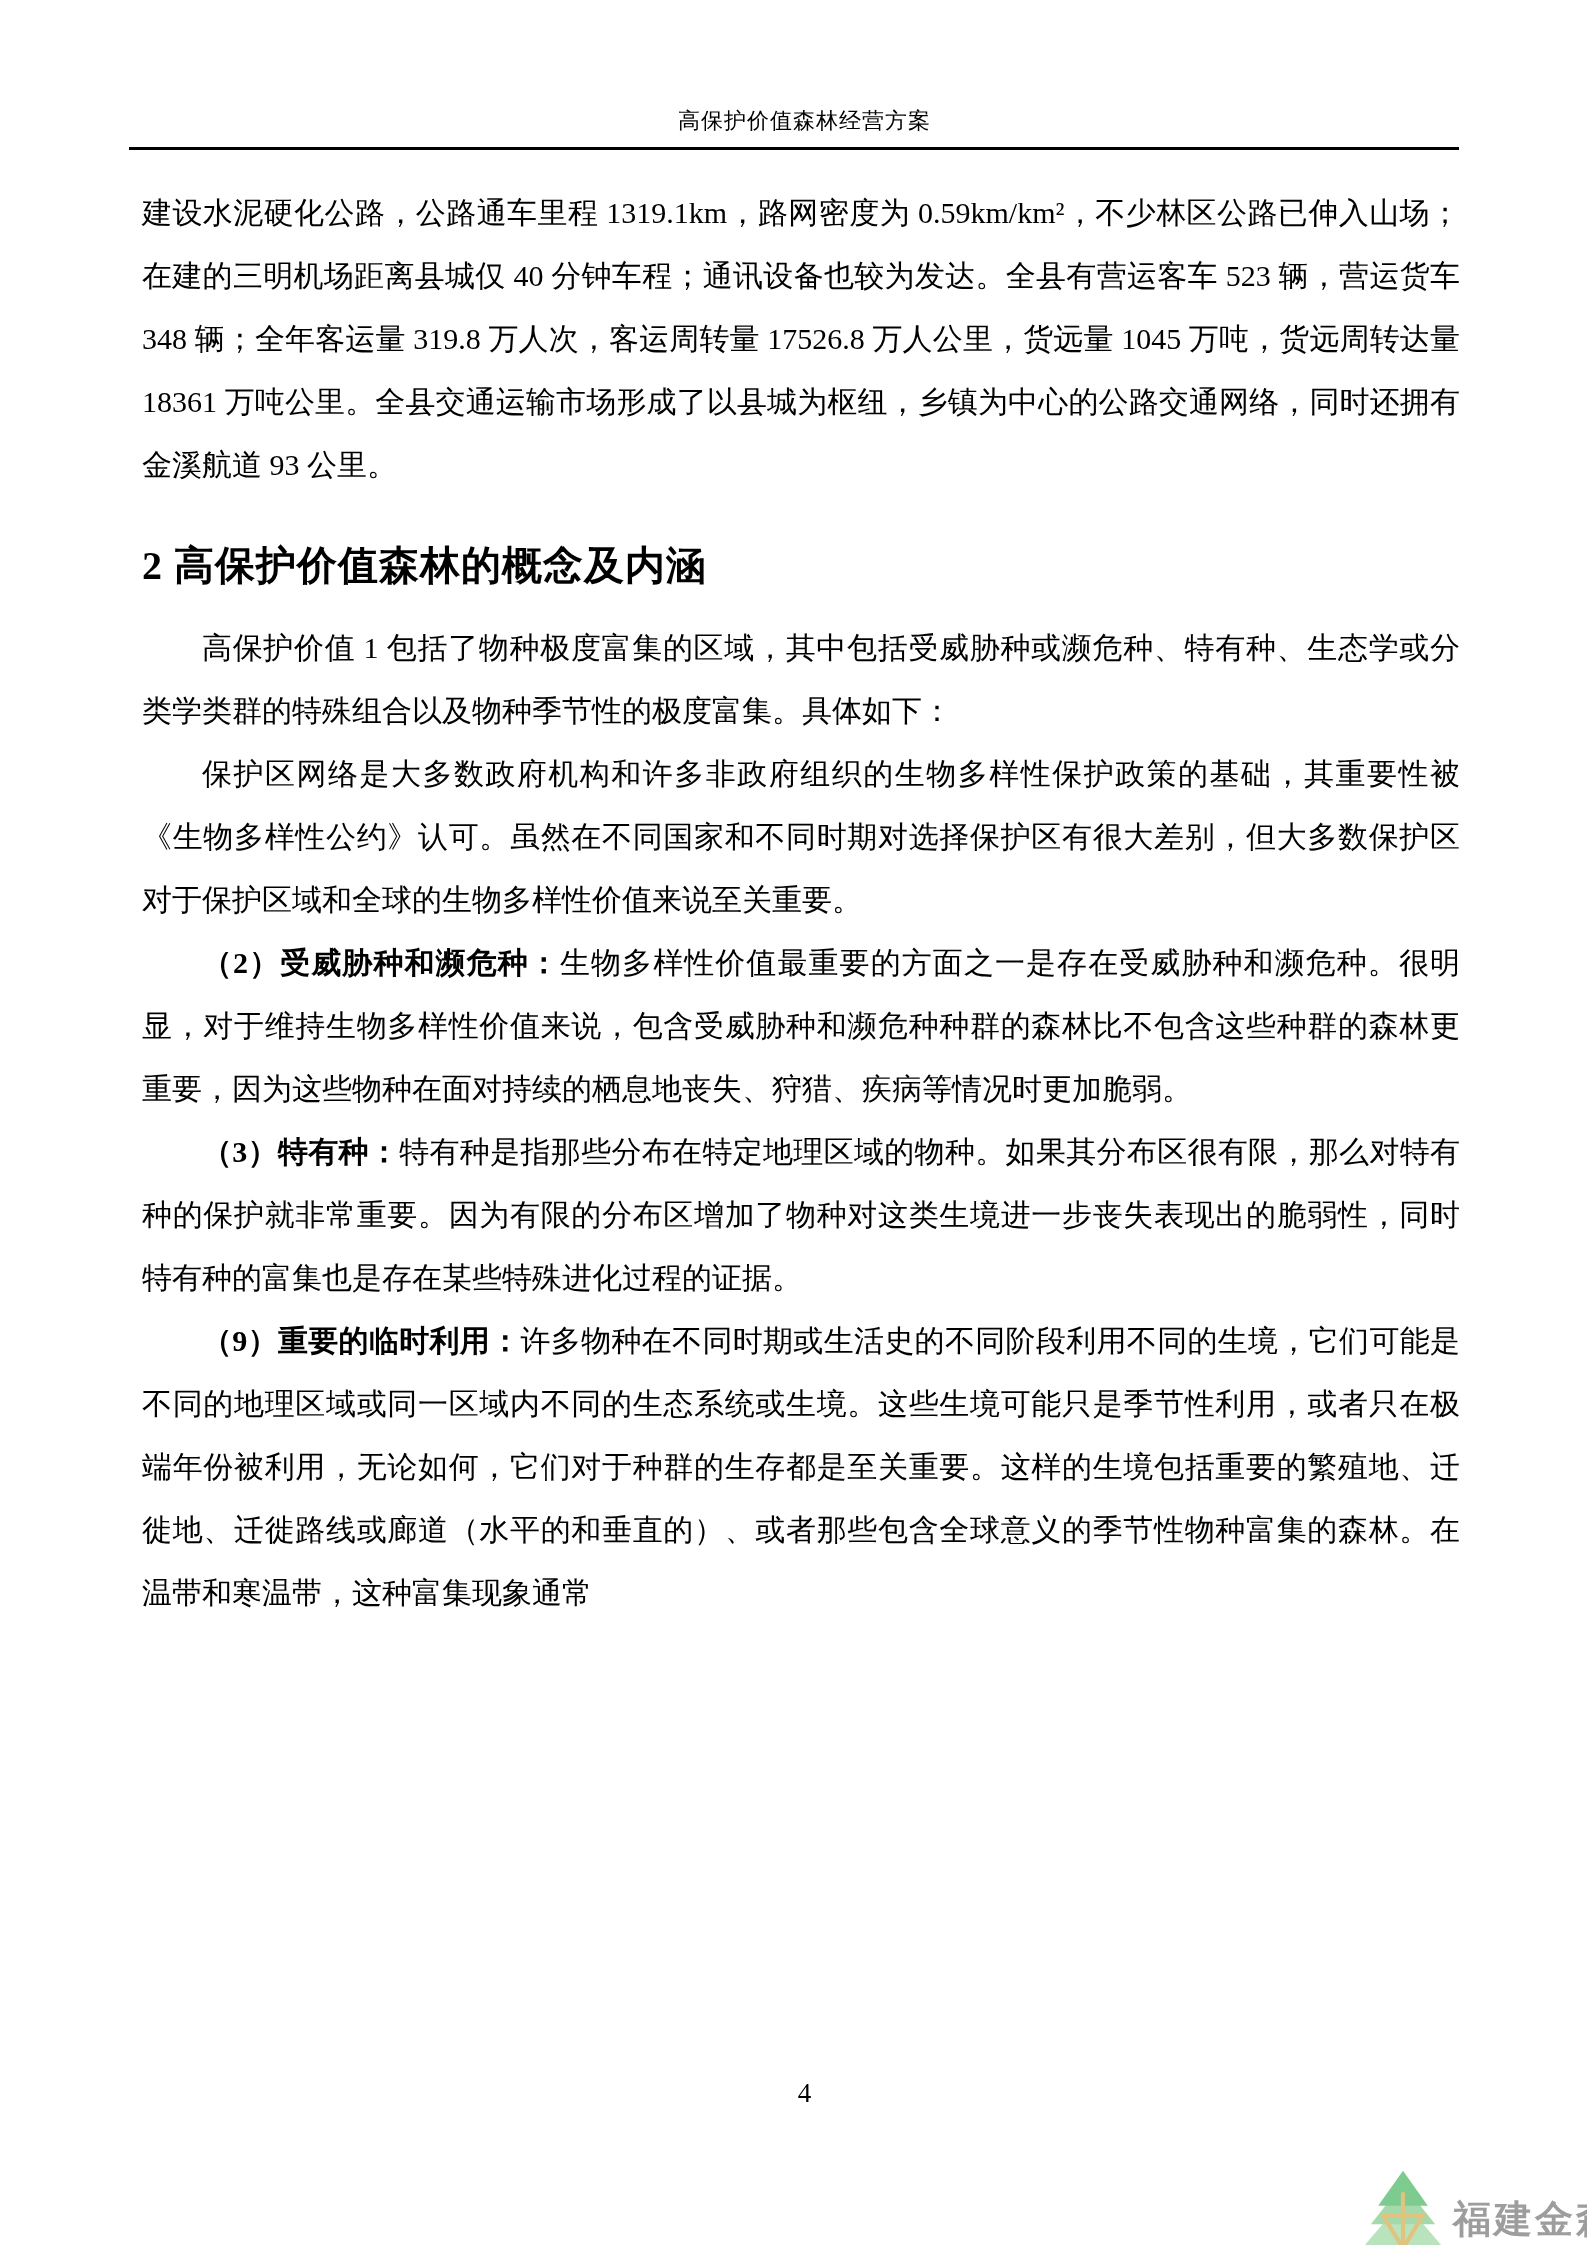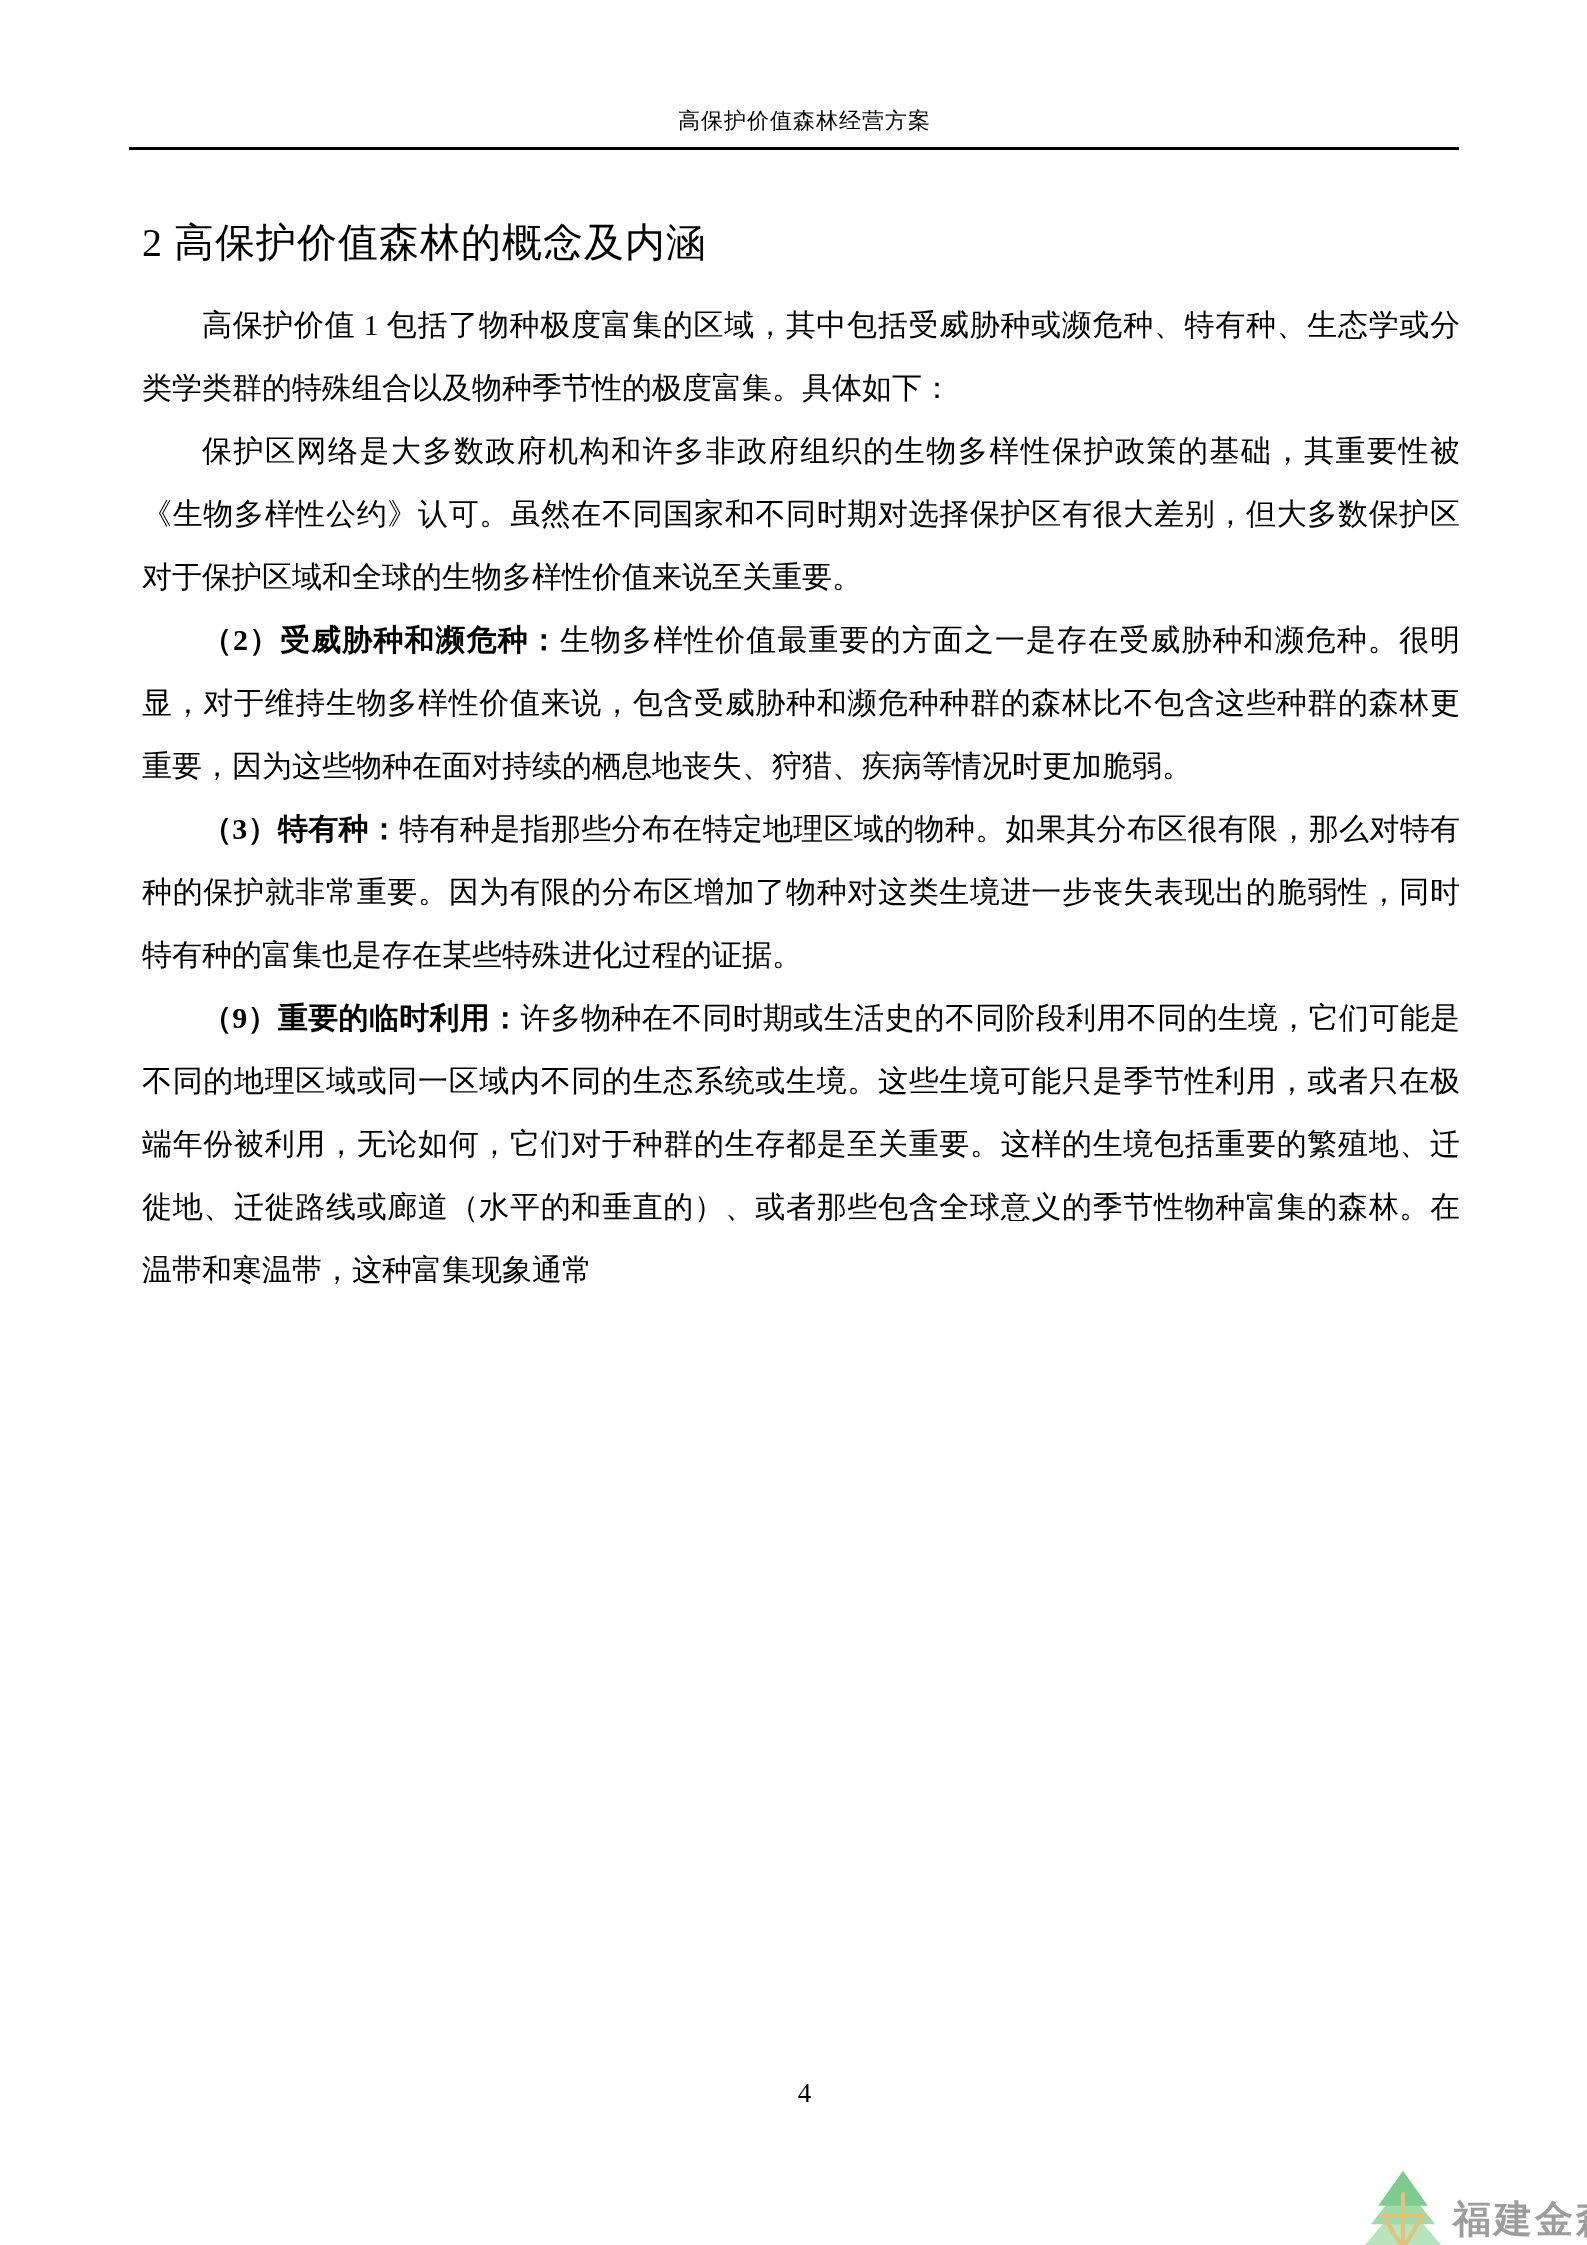--- a/index.html
+++ b/index.html
@@ -23,22 +23,22 @@
   }
   .content {
     position:absolute; top:181px; left:142px; width:1318px;
     font-size:30px; line-height:63px;
     text-align:justify;
   }
   .para { margin:0; text-indent:2em; }
   .para.no-indent { text-indent:0; }
   .lead { font-weight:bold; }
   .section-heading {
-    font-size:40px; font-weight:normal;
-    margin:32px 0 20px 0; line-height:60px;
+    font-size:40px; font-weight:bold;
+    margin:40px 0 20px 0; line-height:60px;
     text-align:left; text-indent:0; letter-spacing:1px;
   }
   .page-number {
     position:absolute; top:2078px; left:0; width:100%;
     text-align:center; font-size:27px;
   }
   .logo {
     position:absolute; right:-8px; bottom:-16px;
     display:flex; align-items:flex-end;
   }
@@ -52,20 +52,21 @@
 </head>
 <body>
 
 <div class="page">
 
   <div class="doc-header">高保护价值森林经营方案</div>
   <div class="header-rule"></div>
 
   <div class="content">
 
+    <p class="para no-indent">建设水泥硬化公路，公路通车里程 1319.1km，路网密度为 0.59km/km²，不少林区公路已伸入山场；在建的三明机场距离县城仅 40 分钟车程；通讯设备也较为发达。全县有营运客车 523 辆，营运货车 348 辆；全年客运量 319.8 万人次，客运周转量 17526.8 万人公里，货远量 1045 万吨，货远周转达量 18361 万吨公里。全县交通运输市场形成了以县城为枢纽，乡镇为中心的公路交通网络，同时还拥有金溪航道 93 公里。</p>
 
     <h2 class="section-heading">2 高保护价值森林的概念及内涵</h2>
 
 
 
     <p class="para"><span class="lead"></span><span>高保护价值 1 包括了物种极度富集的区域，其中包括受威胁种或濒危种、特有种、生态学或分类学类群的特殊组合以及物种季节性的极度富集。具体如下：</span></p>
 
 
     <p class="para"><span class="lead"></span><span>保护区网络是大多数政府机构和许多非政府组织的生物多样性保护政策的基础，其重要性被《生物多样性公约》认可。虽然在不同国家和不同时期对选择保护区有很大差别，但大多数保护区对于保护区域和全球的生物多样性价值来说至关重要。</span></p>
 

